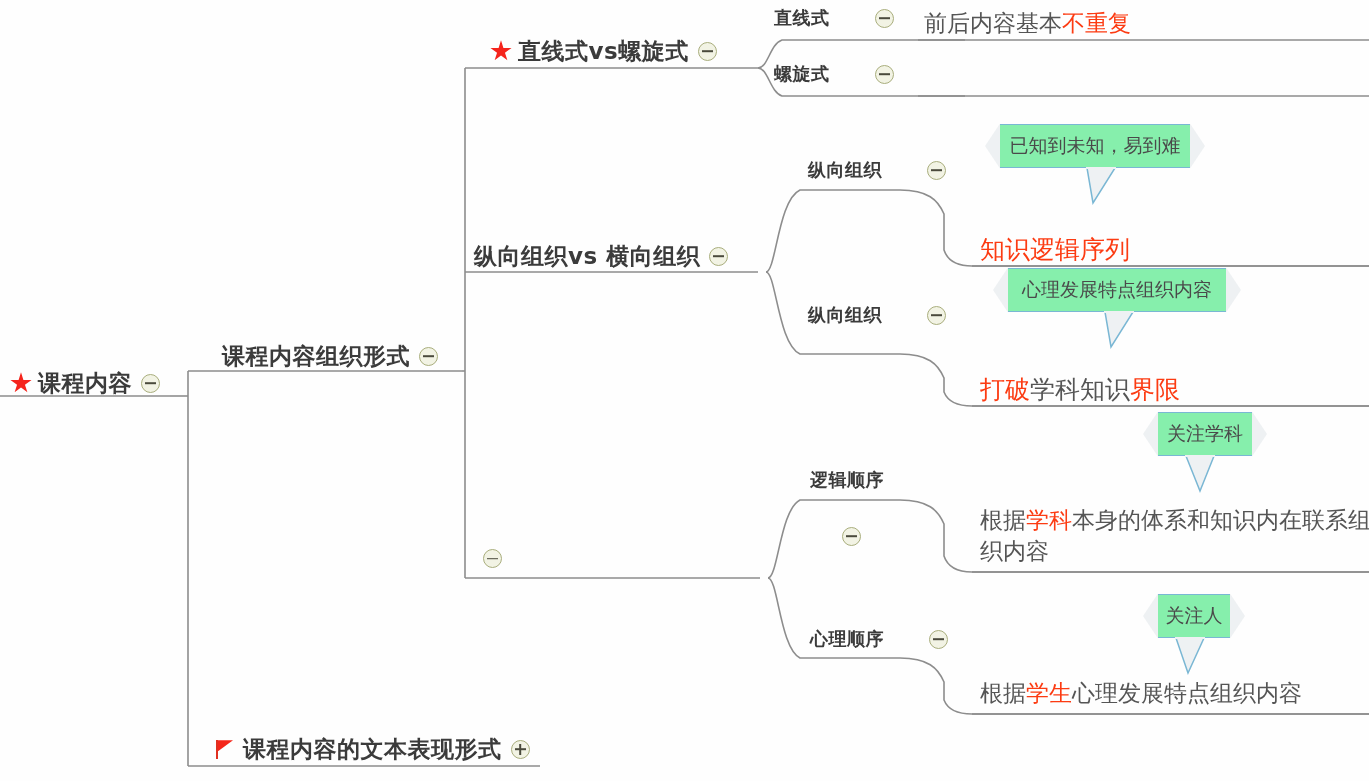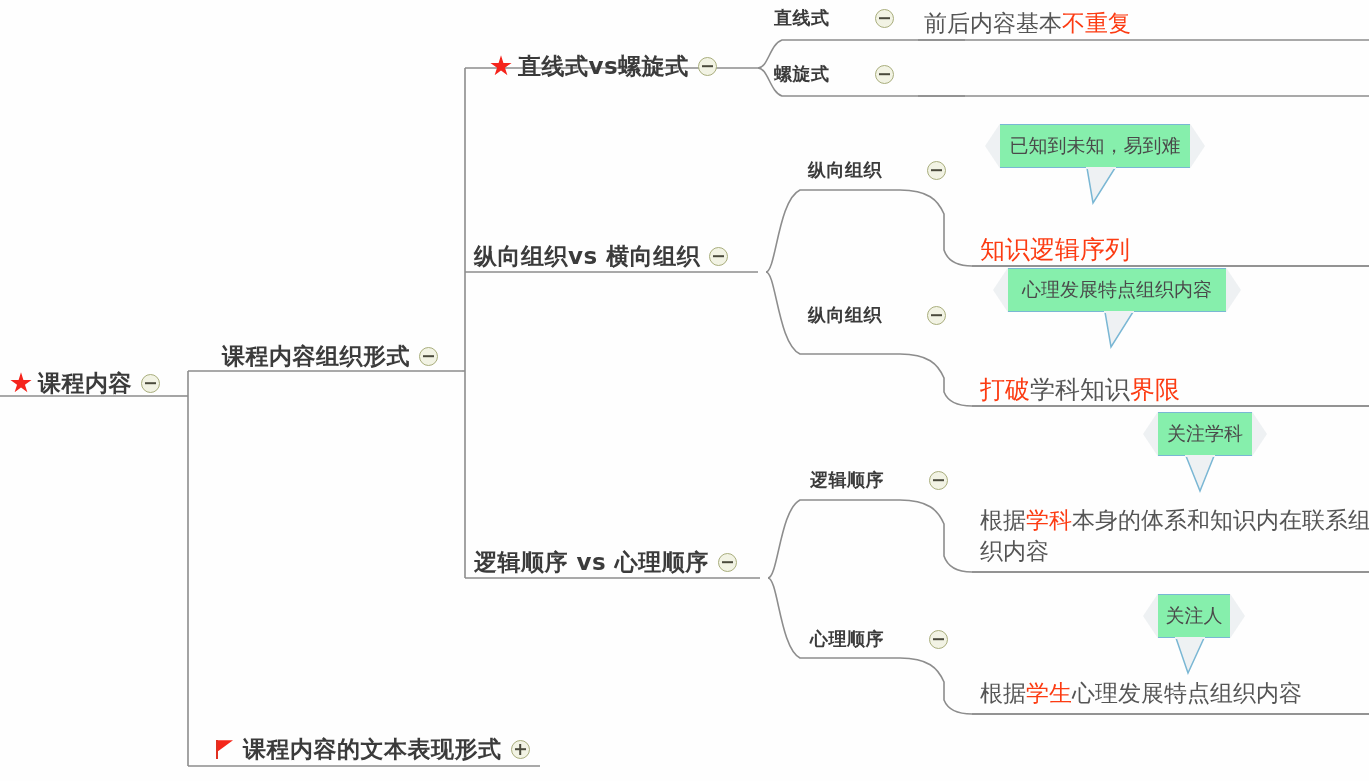--- a/index.html
+++ b/index.html
@@ -207,33 +207,32 @@
     <span class="txt">课程内容组织形式</span>
     <span class="toggle"></span>
   </div>
 
   <div class="node lvl1" style="left:215px; top:736px;">
     <span class="flag"></span>
     <span class="txt">课程内容的文本表现形式</span>
     <span class="toggle plus"></span>
   </div>
 
-  <div class="node lvl2" style="left:490px; top:53px;">
+  <div class="node lvl2" style="left:490px; top:38px;">
     <span class="star"></span>
     <span class="txt">直线式vs螺旋式</span>
     <span class="toggle"></span>
   </div>
 
   <div class="node lvl2" style="left:474px; top:243px;">
     <span class="txt">纵向组织vs 横向组织</span>
     <span class="toggle"></span>
   </div>
 
   <div class="node lvl2" style="left:474px; top:549px;">
-    <span class="txt">逻辑顺序 vs 心理顺序</span>
     <span class="toggle"></span>
   </div>
 
   <div class="node lvl3" style="left:774px; top:8px;">
     <span class="txt">直线式</span>
     <span class="toggle"></span>
   </div>
 
   <div class="node lvl3" style="left:774px; top:64px;">
     <span class="txt">螺旋式</span>
@@ -243,21 +242,21 @@
   <div class="node lvl3" style="left:808px; top:160px;">
     <span class="txt">纵向组织</span>
     <span class="toggle"></span>
   </div>
 
   <div class="node lvl3" style="left:808px; top:305px;">
     <span class="txt">纵向组织</span>
     <span class="toggle"></span>
   </div>
 
-  <div class="node lvl3" style="left:810px; top:470px;">
+  <div class="node lvl3" style="left:810px; top:470px;flex-direction:column;">
     <span class="txt">逻辑顺序</span>
     <span class="toggle"></span>
   </div>
 
   <div class="node lvl3" style="left:810px; top:629px;">
     <span class="txt">心理顺序</span>
     <span class="toggle"></span>
   </div>
 
   <div class="leaf" style="left:924px; top:8px;">

